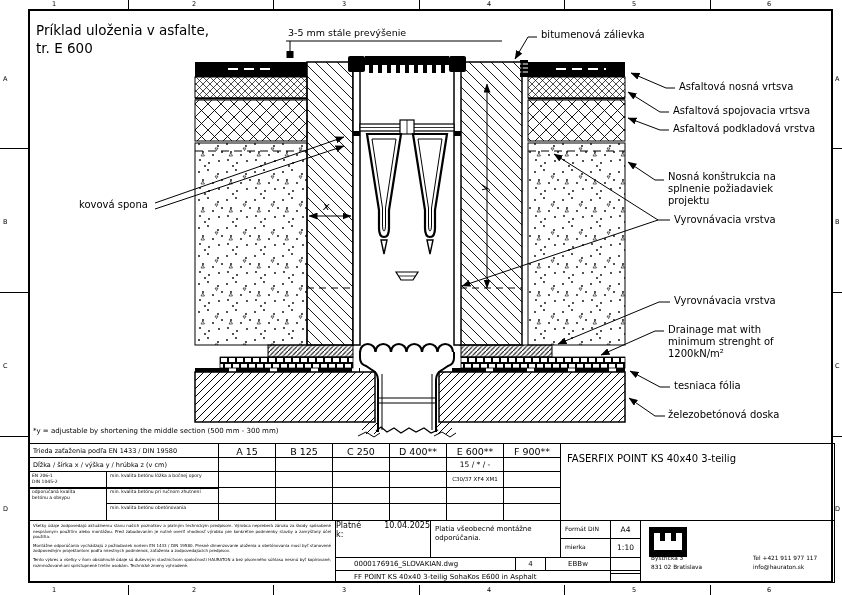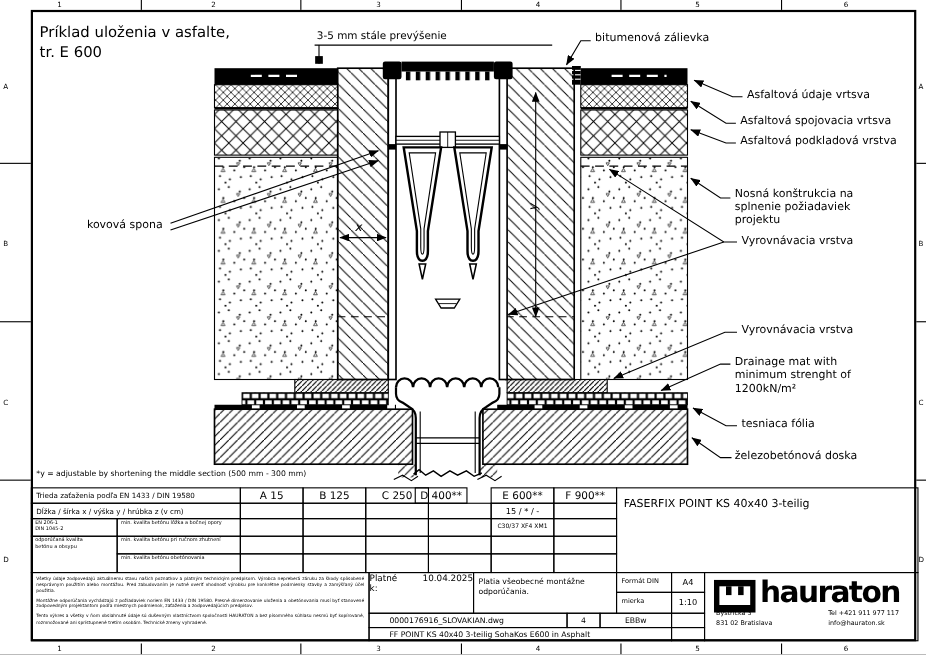--- a/index.html
+++ b/index.html
@@ -232,21 +232,21 @@
       <path d="M665,416 L655,416 L629,398" marker-end="url(#arr)"></path>
       <path d="M155,203 L344,137" marker-end="url(#arr)"></path>
       <path d="M155,209 L344,146" marker-end="url(#arr)"></path>
     </g>
   </svg>
 
   <div class="lbl title" style="left:36px;top:22px">Príklad uloženia v asfalte,
 tr. E 600</div>
   <div class="lbl" style="left:288px;top:27px;font-size:9.5px">3-5 mm stále prevýšenie</div>
   <div class="lbl" style="left:541px;top:29px">bitumenová zálievka</div>
-  <div class="lbl" style="left:679px;top:81px">Asfaltová údaje vrtsva</div>
+  <div class="lbl" style="left:679px;top:81px">Asfaltová nosná vrtsva</div>
   <div class="lbl" style="left:673px;top:105px">Asfaltová spojovacia vrtsva</div>
   <div class="lbl" style="left:673px;top:123px">Asfaltová podkladová vrstva</div>
   <div class="lbl" style="left:668px;top:171px">Nosná konštrukcia na
 splnenie požiadaviek
 projektu</div>
   <div class="lbl" style="left:674px;top:214px">Vyrovnávacia vrstva</div>
   <div class="lbl" style="left:674px;top:295px">Vyrovnávacia vrstva</div>
   <div class="lbl" style="left:668px;top:324px">Drainage mat with
 minimum strenght of
 1200kN/m²</div>
@@ -255,25 +255,25 @@
   <div class="lbl" style="left:79px;top:199px">kovová spona</div>
   <div class="lbl dim" style="left:323px;top:200px">x</div>
   <div class="lbl dim rot" style="left:478px;top:191px">y</div>
   <div class="lbl foot" style="left:33px;top:427px">*y = adjustable by shortening the middle section (500 mm - 300 mm)</div>
 
   <div>
     <div class="cell c-lab" style="left:28px;top:443px;width:191px;height:15px">Trieda zaťaženia podľa EN 1433 / DIN 19580</div>
     <div class="cell c-head" style="left:218px;top:443px;width:58px;height:15px">A 15</div>
     <div class="cell c-head" style="left:275px;top:443px;width:58px;height:15px">B 125</div>
     <div class="cell c-head" style="left:332px;top:443px;width:58px;height:15px">C 250</div>
-    <div class="cell c-head" style="left:377px;top:443px;width:48px;height:15px">D 400**</div>
+    <div class="cell c-head" style="left:389px;top:443px;width:58px;height:15px">D 400**</div>
     <div class="cell c-head" style="left:446px;top:443px;width:58px;height:15px">E 600**</div>
     <div class="cell c-head" style="left:503px;top:443px;width:58px;height:15px">F 900**</div>
 
-    <div class="cell c-lab" style="left:28px;top:457px;width:191px;height:15px">Dĺžka / šírka x / výška y / hrúbka z (v cm)</div>
+    <div class="cell c-lab" style="left:28px;top:457px;width:191px;height:32px">Dĺžka / šírka x / výška y / hrúbka z (v cm)</div>
     <div class="cell" style="left:218px;top:457px;width:58px;height:15px"></div>
     <div class="cell" style="left:275px;top:457px;width:58px;height:15px"></div>
     <div class="cell" style="left:332px;top:457px;width:58px;height:15px"></div>
     <div class="cell" style="left:389px;top:457px;width:58px;height:15px"></div>
     <div class="cell c-val" style="left:446px;top:457px;width:58px;height:15px">15 / * / -</div>
     <div class="cell" style="left:503px;top:457px;width:58px;height:15px"></div>
 
     <div class="cell c-tiny" style="left:28px;top:471px;width:79px;height:17px">EN 206-1
 DIN 1045-2</div>
     <div class="cell c-tiny" style="left:28px;top:487px;width:79px;height:34px">odporúčaná kvalita
@@ -313,38 +313,37 @@
       <p>Tento výkres a všetky v ňom obsiahnuté údaje sú duševným vlastníctvom spoločnosti HAURATON a bez písomného súhlasu nesmú byť kopírované, rozmnožované ani sprístupnené tretím osobám. Technické zmeny vyhradené.</p>
     </div>
     <div class="cell tb-mid" style="left:335px;top:520px;width:96px;height:38px">
       <span>Platné k:</span>
       <span>10.04.2025</span>
     </div>
     <div class="cell tb-note" style="left:430px;top:520px;width:131px;height:38px">Platia všeobecné montážne odporúčania.</div>
     <div class="cell fm-l" style="left:560px;top:520px;width:51px;height:19px">Formát DIN</div>
     <div class="cell fm-v" style="left:610px;top:520px;width:31px;height:19px">A4</div>
     <div class="cell fm-l" style="left:560px;top:538px;width:51px;height:20px">mierka</div>
-    <div class="cell fm-v" style="left:610px;top:538px;width:31px;height:20px">1:10</div>
+    <div class="cell fm-v" style="left:610px;top:538px;width:31px;height:36px">1:10</div>
     <div class="cell" style="left:610px;top:557px;width:31px;height:14px"></div>
     <div class="cell" style="left:610px;top:570px;width:31px;height:13px"></div>
     <div class="cell dwg" style="left:335px;top:557px;width:181px;height:14px">0000176916_SLOVAKIAN.dwg</div>
     <div class="cell dwgc" style="left:515px;top:557px;width:31px;height:14px">4</div>
     <div class="cell dwgc" style="left:545px;top:557px;width:66px;height:14px">EBBw</div>
     <div class="cell dwg" style="left:335px;top:570px;width:276px;height:13px">FF POINT KS 40x40 3-teilig SohaKos E600 in Asphalt</div>
 
     <div class="cell" style="left:640px;top:520px;width:195px;height:63px">
       <span class="abs" style="left:8px;top:6px">
         <svg width="38" height="30" viewBox="0 0 38 30">
           <rect width="38" height="30" fill="#000"></rect>
           <rect x="5" y="6" width="28" height="17" fill="#fff"></rect>
           <rect x="11" y="6" width="5" height="8" fill="#000"></rect>
           <rect x="22" y="6" width="5" height="8" fill="#000"></rect>
         </svg>
       </span>
-      <div class="abs brand" style="left:50px;top:4px">hauraton</div>
       <div class="abs addr" style="left:10px;top:33px">Bystrická 3
 831 02 Bratislava</div>
       <div class="abs addr" style="left:112px;top:33px">Tel +421 911 977 117
 info@hauraton.sk</div>
     </div>
   </div>
 
 </div>
 
 </body></html>

